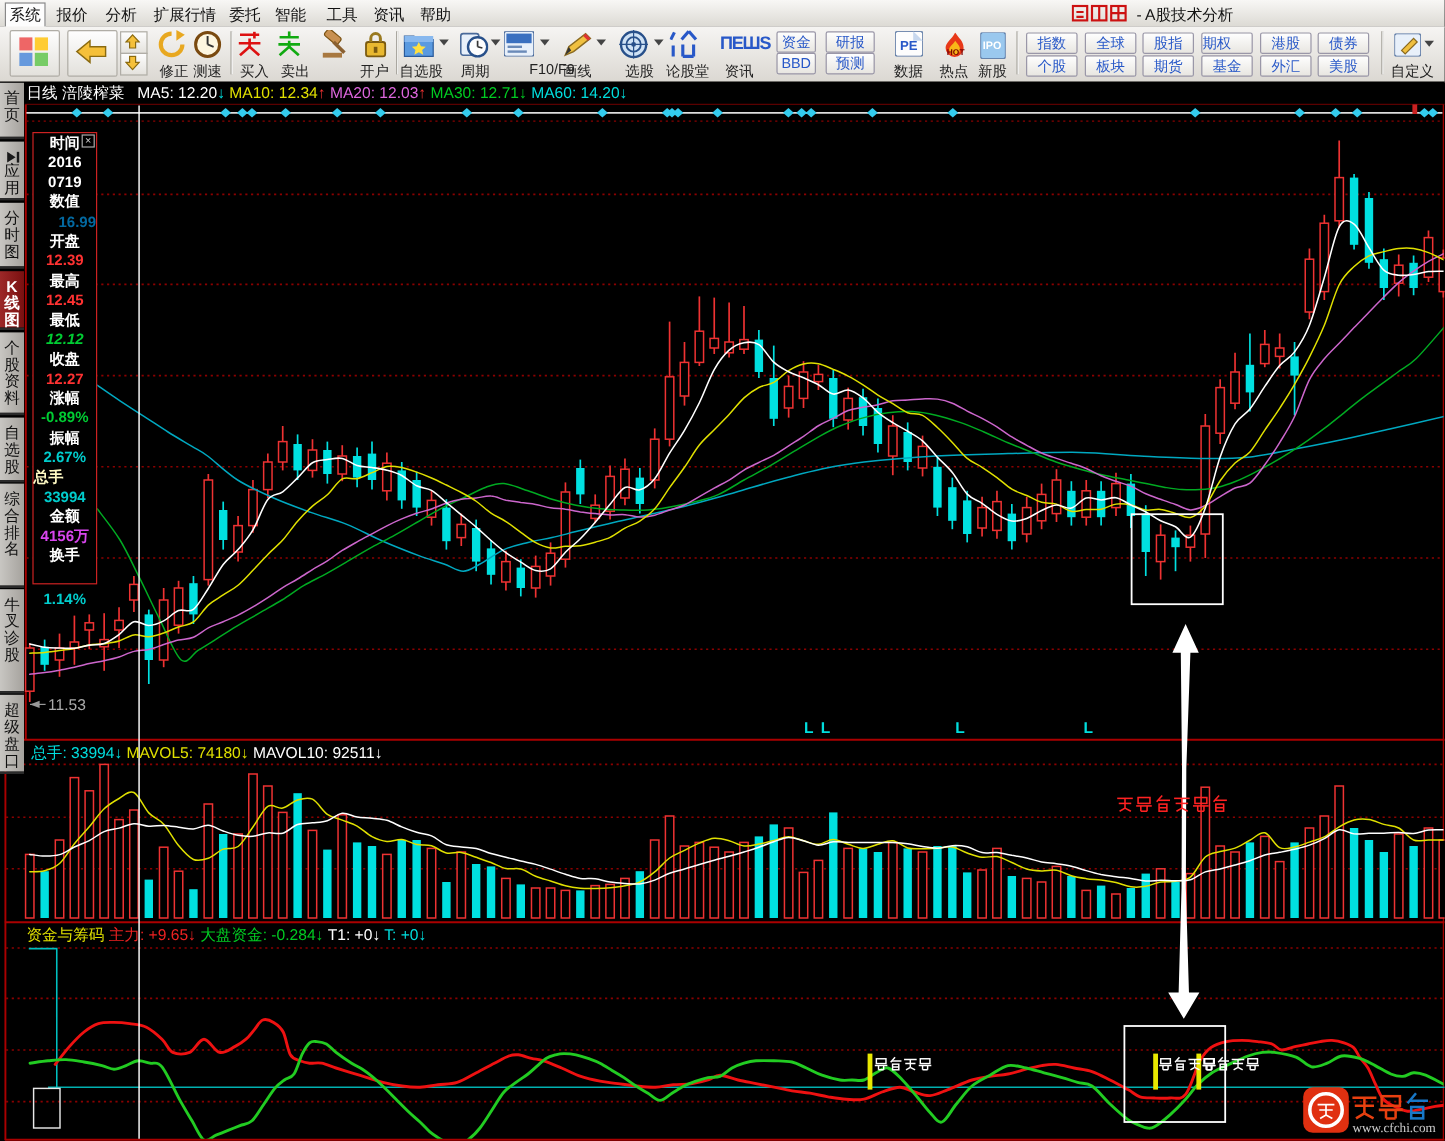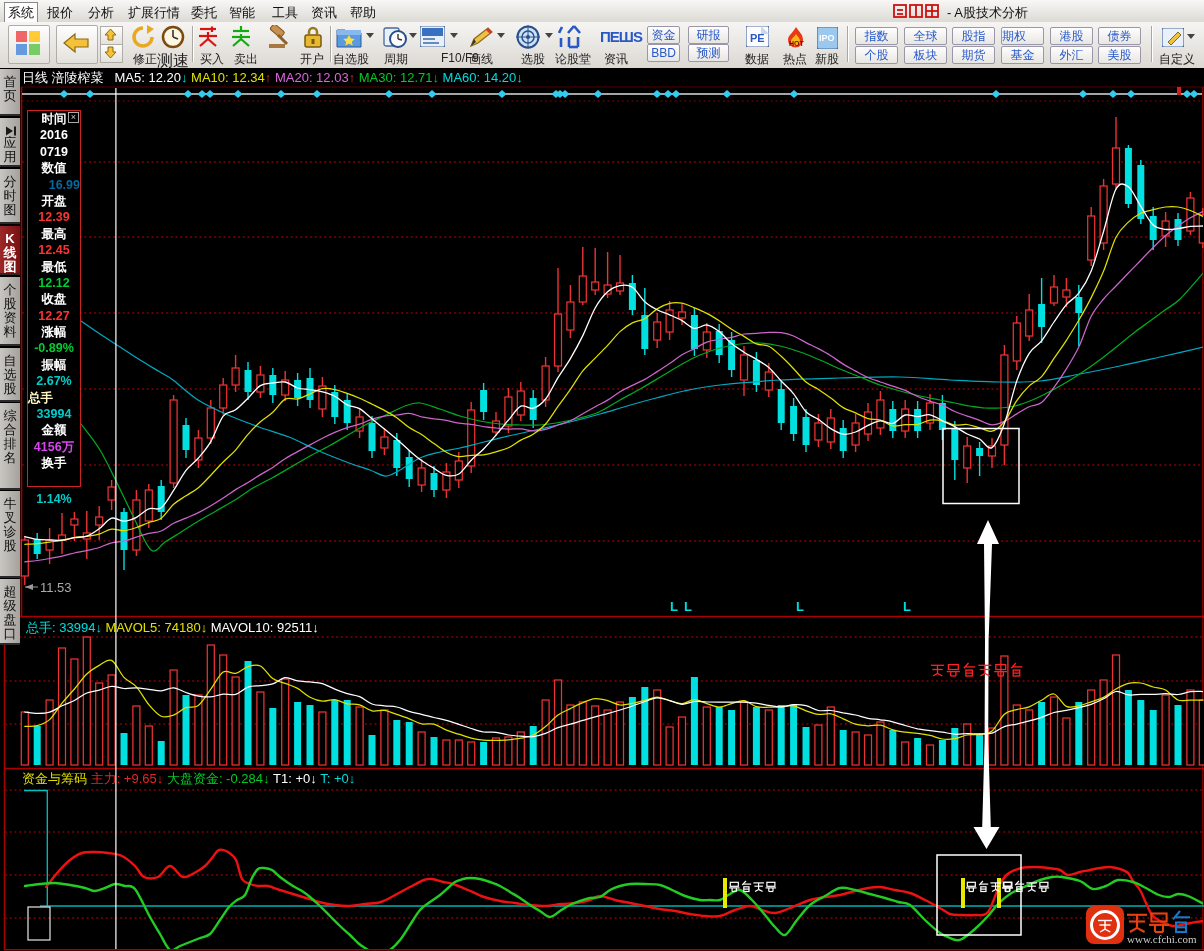--- a/index.html
+++ b/index.html
@@ -53,21 +53,21 @@
         <svg style="position:absolute;left:131px;top:25px" width="24" height="24" viewBox="0 0 24 24">
           <path d="M 12 3 A 9 9 0 1 0 21 12" fill="none" stroke="#e8a820" stroke-width="3.5"></path>
           <path d="M 16 0 L 23 4 L 16 9 Z" fill="#e8a820"></path>
         </svg>
         <div style="position:absolute;left:105px;top:50.5px;width:80px;text-align:center;font-size:12px;color:#222;">修正</div>
         <svg style="position:absolute;left:161px;top:25px" width="24" height="24" viewBox="0 0 24 24">
           <circle cx="12" cy="12" r="10" fill="#fdf6e0" stroke="#7a4a10" stroke-width="2.5"></circle>
           <line x1="12" y1="12" x2="12" y2="5" stroke="#333" stroke-width="1.6"></line>
           <line x1="12" y1="12" x2="17" y2="14" stroke="#333" stroke-width="1.6"></line>
         </svg>
-        <div style="position:absolute;left:133px;top:50.5px;width:80px;text-align:center;font-size:16px;color:#222;">测速</div>
+        <div style="position:absolute;left:133px;top:50.5px;width:80px;text-align:center;font-size:12px;color:#222;">测速</div>
         <div style="position:absolute;left:192px;top:26px;width:1px;height:36px;background:#aaa7a0;border-right:1px solid #fff;"></div>
         <svg style="position:absolute;left:198px;top:26px" width="20" height="21" viewBox="0 0 20 21">
           <g stroke="#dd1111" stroke-width="2.2" fill="none">
             <line x1="2" y1="3" x2="18" y2="3"></line>
             <line x1="14" y1="0.5" x2="14" y2="6"></line>
             <line x1="1" y1="10" x2="19" y2="10"></line>
             <line x1="10" y1="6" x2="10" y2="14"></line>
             <line x1="10" y1="13" x2="2" y2="20"></line>
             <line x1="10" y1="13" x2="18" y2="20"></line>
           </g>
@@ -847,21 +847,21 @@
       <div style="height:16.4px;line-height:16.4px;color:#fff;text-align:center;">时间</div>
       <div style="height:16.4px;line-height:16.4px;color:#fff;text-align:center;">2016</div>
       <div style="height:16.4px;line-height:16.4px;color:#fff;text-align:center;">0719</div>
       <div style="height:16.4px;line-height:16.4px;color:#fff;text-align:center;">数值</div>
       <div style="height:16.4px;line-height:16.4px;color:#0369a1;text-align:right;">16.99</div>
       <div style="height:16.4px;line-height:16.4px;color:#fff;text-align:center;">开盘</div>
       <div style="height:16.4px;line-height:16.4px;color:#ff3232;text-align:center;">12.39</div>
       <div style="height:16.4px;line-height:16.4px;color:#fff;text-align:center;">最高</div>
       <div style="height:16.4px;line-height:16.4px;color:#ff3232;text-align:center;">12.45</div>
       <div style="height:16.4px;line-height:16.4px;color:#fff;text-align:center;">最低</div>
-      <div style="height:16.4px;line-height:16.4px;color:#00cc33;text-align:center;">12.12</div>
+      <div style="height:16.4px;line-height:16.4px;color:#00cc33;text-align:center;font-style:italic;">12.12</div>
       <div style="height:16.4px;line-height:16.4px;color:#fff;text-align:center;">收盘</div>
       <div style="height:16.4px;line-height:16.4px;color:#ff3232;text-align:center;">12.27</div>
       <div style="height:16.4px;line-height:16.4px;color:#fff;text-align:center;">涨幅</div>
       <div style="height:16.4px;line-height:16.4px;color:#00cc33;text-align:center;">-0.89%</div>
       <div style="height:16.4px;line-height:16.4px;color:#fff;text-align:center;">振幅</div>
       <div style="height:16.4px;line-height:16.4px;color:#00cccc;text-align:center;">2.67%</div>
       <div style="height:16.4px;line-height:16.4px;color:#fef9c3;text-align:left;">总手</div>
       <div style="height:16.4px;line-height:16.4px;color:#00cccc;text-align:center;">33994</div>
       <div style="height:16.4px;line-height:16.4px;color:#fff;text-align:center;">金额</div>
       <div style="height:16.4px;line-height:16.4px;color:#d946ef;text-align:center;">4156万</div>

